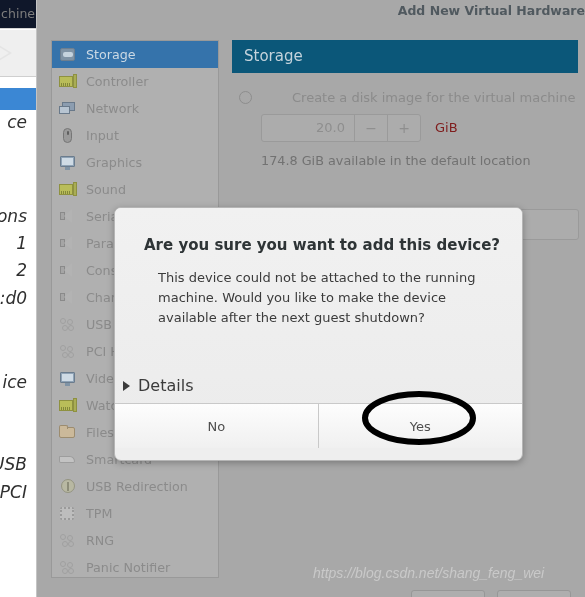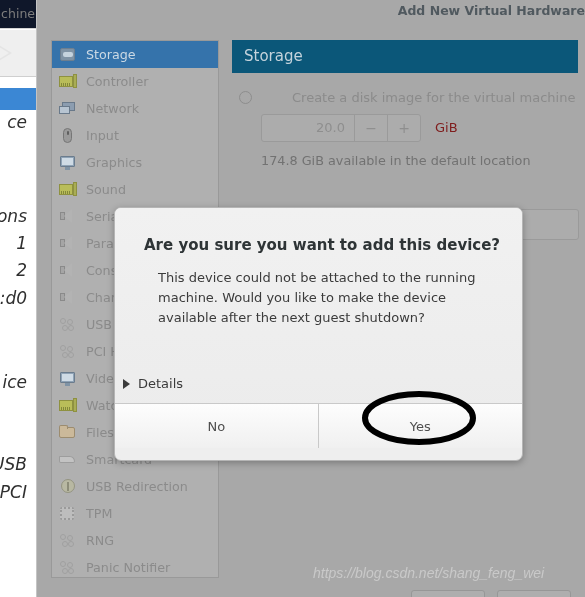--- a/index.html
+++ b/index.html
@@ -209,21 +209,21 @@
   .details-row {
     position: absolute; left: 4px; top: 168px;
     display: flex; align-items: center;
   }
   .details-tri {
     width: 0; height: 0; margin-left: 4px; margin-right: 8px;
     border-top: 5px solid transparent;
     border-bottom: 5px solid transparent;
     border-left: 7px solid #3b3b3b;
   }
-  .details-label { font-size: 13px; color: #3b3b3b; }
+  .details-label { font-size: 16px; color: #3b3b3b; }
   .modal-actions {
     position: absolute; left: 0; bottom: 12px; width: 100%; height: 45px;
     display: flex;
     border-top: 1px solid #c9c9c9;
   }
   .modal-btn {
     flex: 1 1 50%;
     display: flex; align-items: center; justify-content: center;
     font-size: 13px; color: #4e4e4e;
     background: linear-gradient(#fdfdfd, #f0f0f0);

